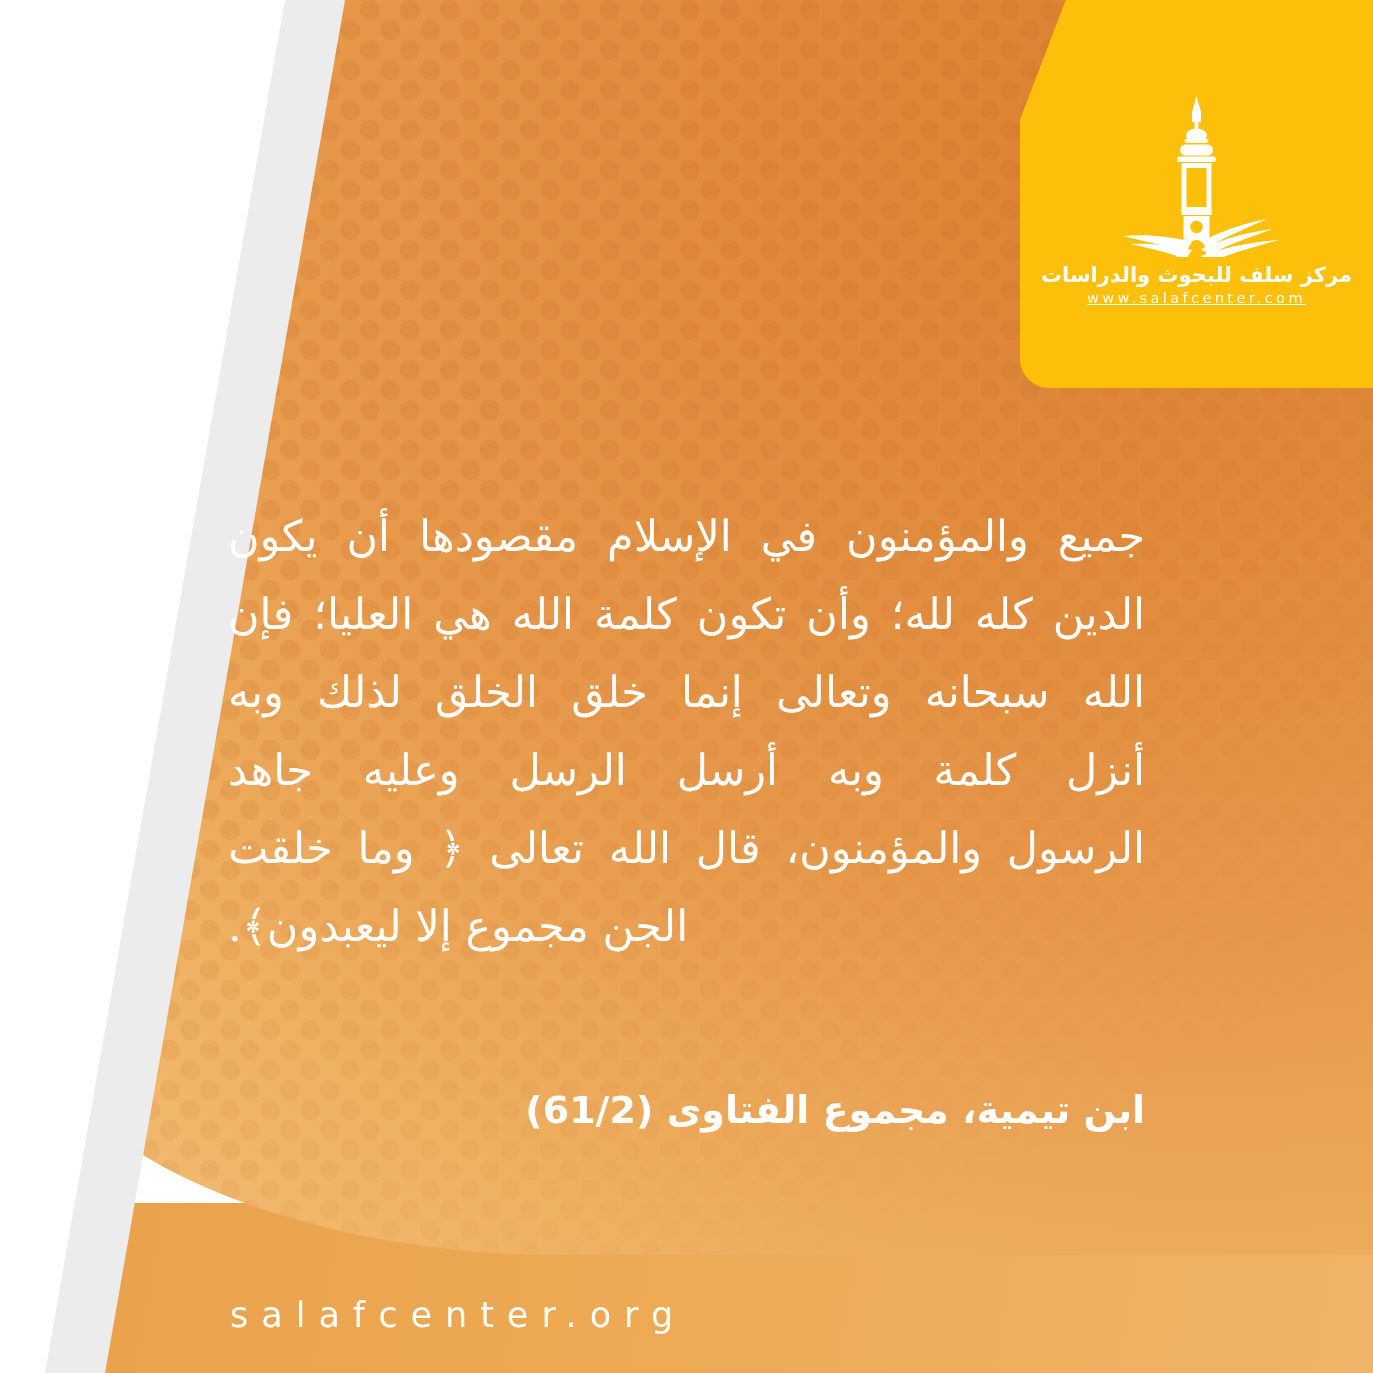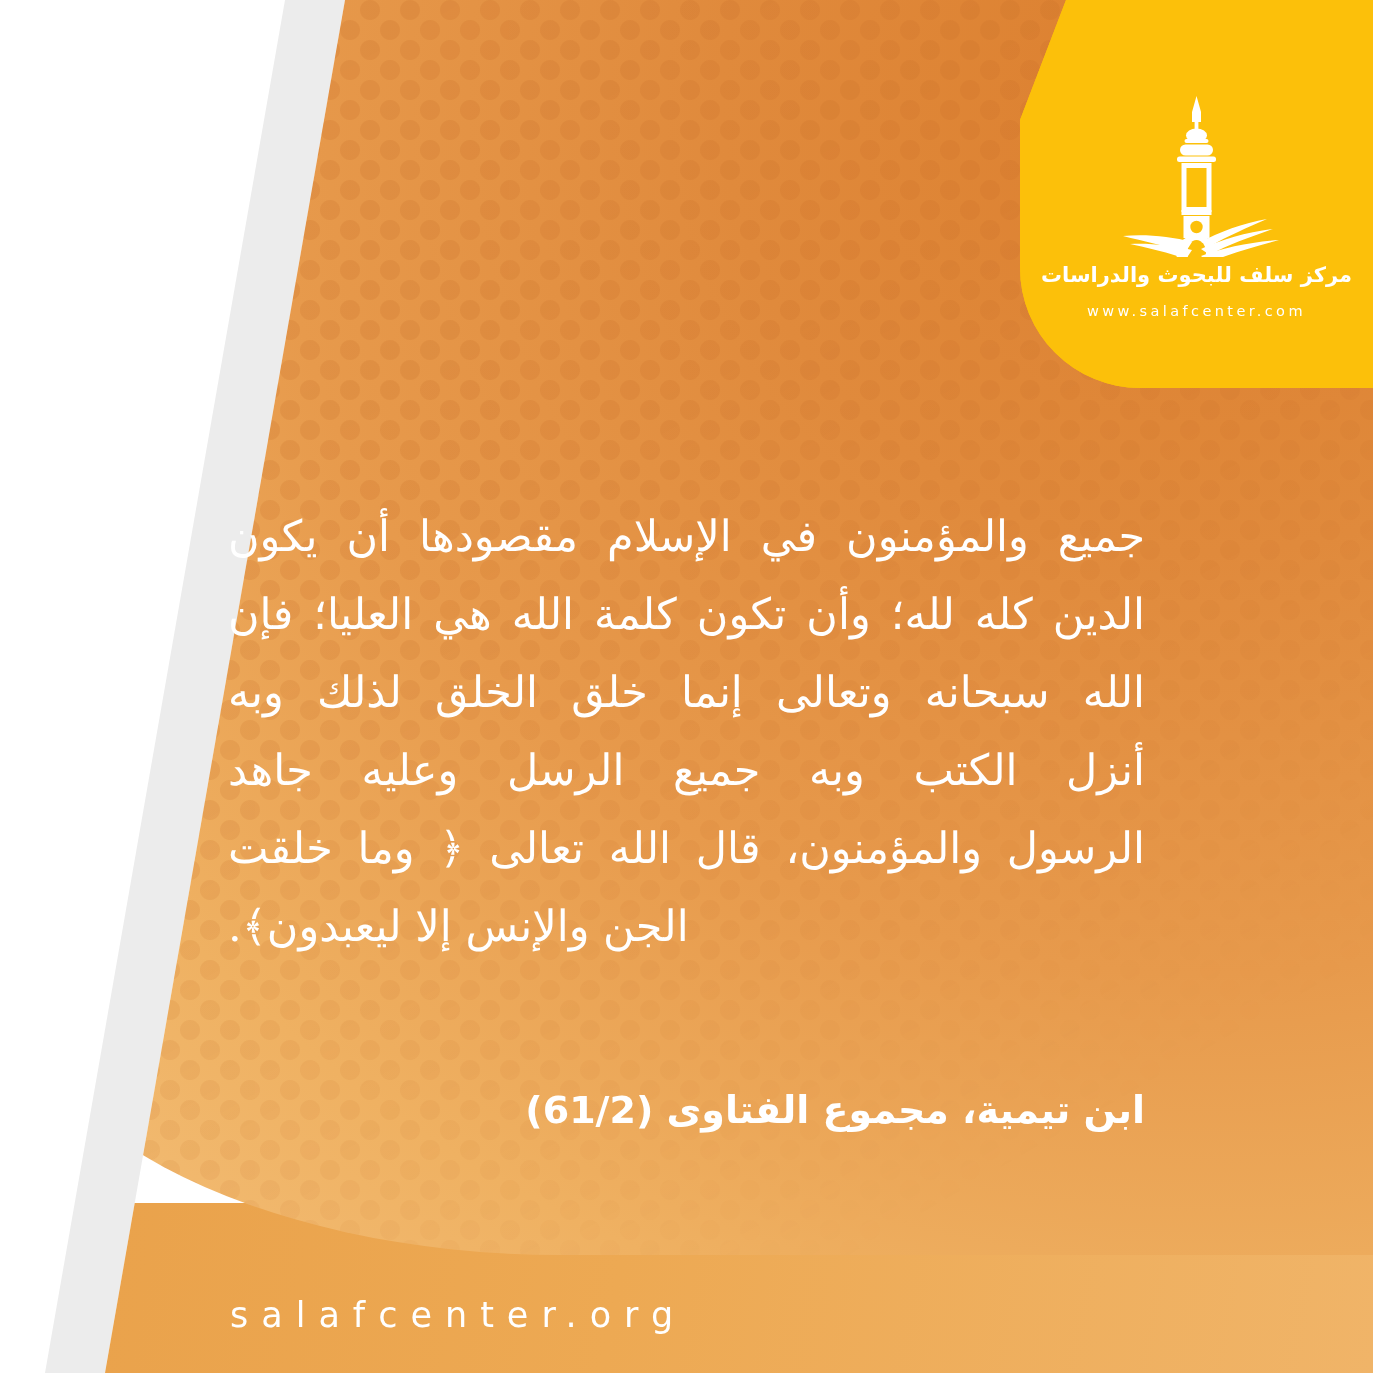--- a/index.html
+++ b/index.html
@@ -41,30 +41,30 @@
   .site-url{position:absolute;left:190px;bottom:38px;color:#ffffff;
     font-size:35px;letter-spacing:13px;font-weight:400;direction:ltr;
     font-family:"DejaVu Sans","Liberation Sans",sans-serif;margin-left:40px;}
   .footer-ar{position:absolute;right:170px;bottom:36px;color:#ffffff;
     font-size:33px;font-weight:700;letter-spacing:0px;}
 
   
   .logo-block{position:absolute;top:0;right:0;width:353px;height:388px;
     background:#fcc00a;
     border-bottom-left-radius:120px;
-    clip-path:polygon(46px 0, 353px 0, 353px 388px, 0 388px, 0 120px);}
+    clip-path:polygon(46px 0, 353px 0, 353px 388px, 0 388px, 0 120px);border-radius:29px;}
   .logo-block .lb-inner{position:absolute;inset:0;background:#fcc00a;
     border-bottom-left-radius:120px;}
 
   .logo-art{position:absolute;top:92px;left:0;right:0;display:flex;
     flex-direction:column;align-items:center;}
   .logo-sub{margin-top:2px;text-align:center;color:#ffffff;}
   .logo-ar{font-size:21px;font-weight:700;letter-spacing:.5px;line-height:1.15;}
-  .logo-www{font-size:14.5px;letter-spacing:3.4px;direction:ltr;margin-top:16px;
-    font-family:"DejaVu Sans","Liberation Sans",sans-serif;}
+  .logo-www{font-size:14.5px;letter-spacing:3.4px;direction:ltr;margin-top:3px;
+    font-family:"DejaVu Sans","Liberation Sans",sans-serif;text-decoration:underline;}
 
   
   .heading{position:absolute;top:168px;right:400px;width:620px;text-align:right;
     color:#ffffff;font-size:56px;font-weight:700;line-height:1.28;
     letter-spacing:0px;}
 
   
   .quote{position:absolute;top:497px;right:228px;width:917px;
     color:#ffffff;font-size:43px;line-height:78px;text-align:justify;
     font-family:"DejaVu Serif","Liberation Serif",serif;font-weight:400;}
@@ -137,20 +137,20 @@
         <div class="logo-ar">مركز سلف للبحوث والدراسات</div>
         <div class="logo-www">www.salafcenter.com</div>
       </div>
     </div>
   </div>
 
   <div class="quote">
     <p>جميع والمؤمنون في الإسلام مقصودها أن يكون</p>
     <p>الدين كله لله؛ وأن تكون كلمة الله هي العليا؛ فإن</p>
     <p>الله سبحانه وتعالى إنما خلق الخلق لذلك وبه</p>
-    <p>أنزل الكتب وبه جميع الرسل وعليه جاهد</p>
+    <p>أنزل كلمة وبه أرسل الرسل وعليه جاهد</p>
     <p>الرسول والمؤمنون، قال الله تعالى ﴿ وما خلقت</p>
-    <p class="last">الجن والإنس إلا ليعبدون﴾.</p>
+    <p class="last">الجن مجموع إلا ليعبدون﴾.</p>
   </div>
 
   <div class="attribution">ابن تيمية، مجموع الفتاوى (61/2)</div>
 
 </div>
 
 </body></html>

